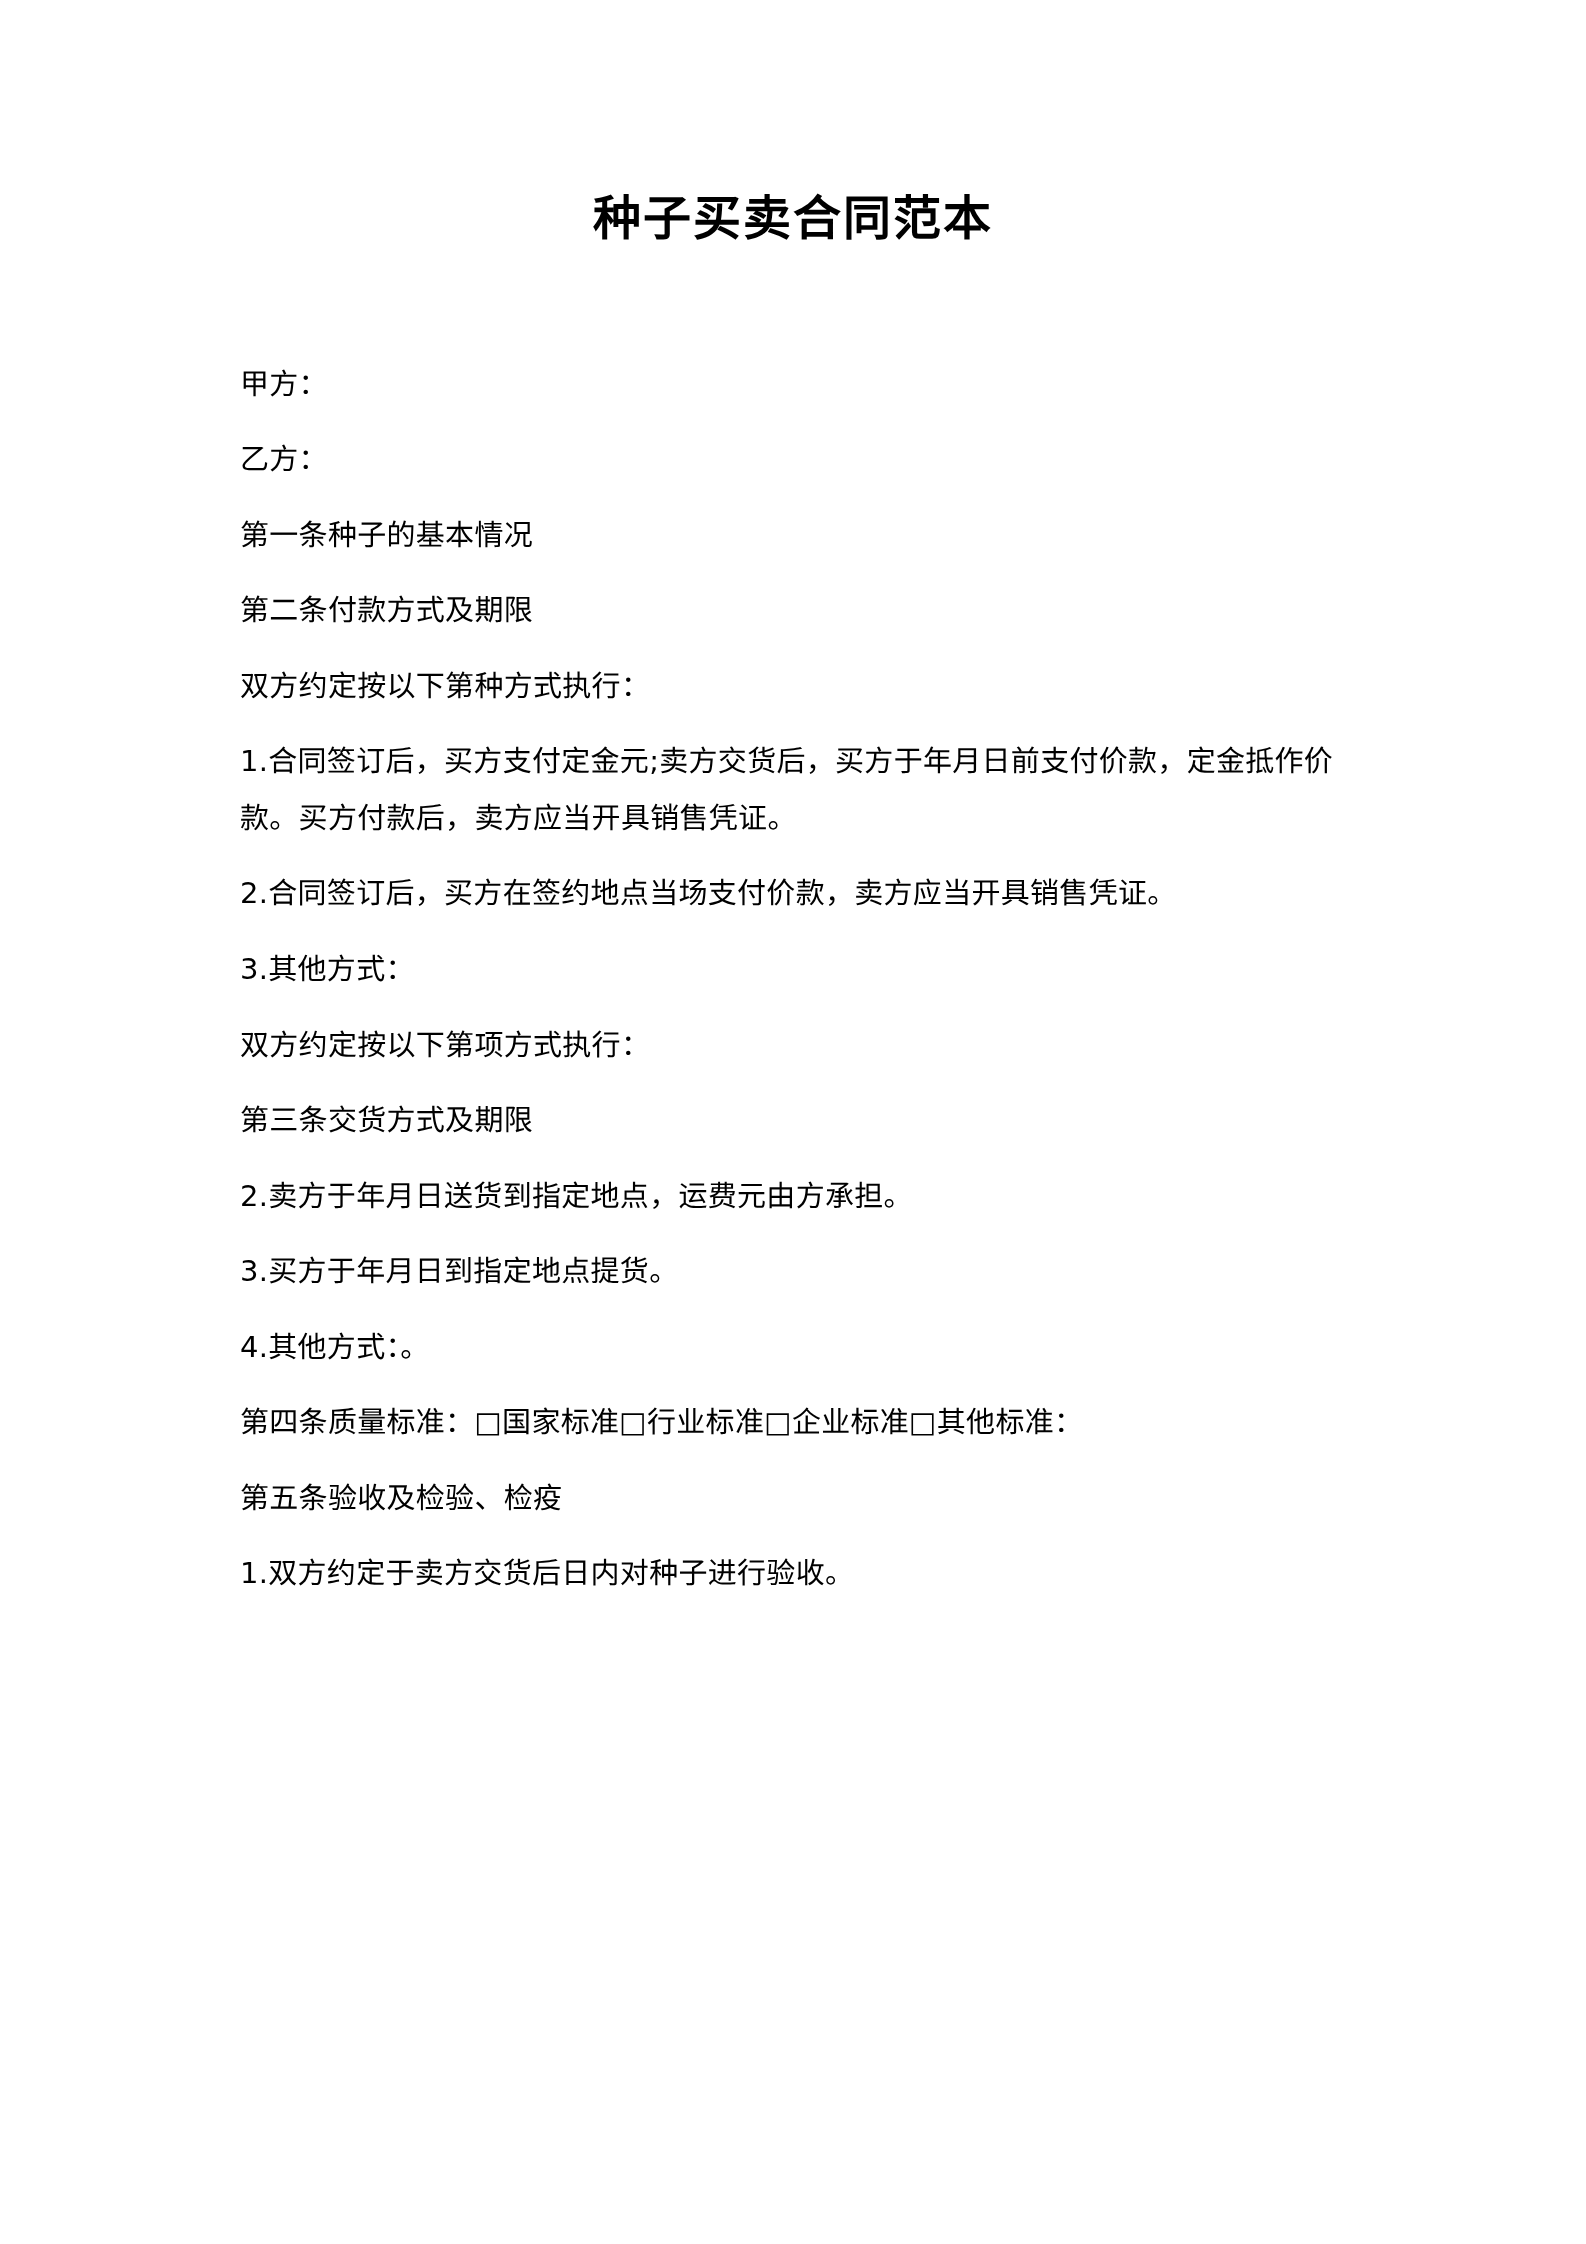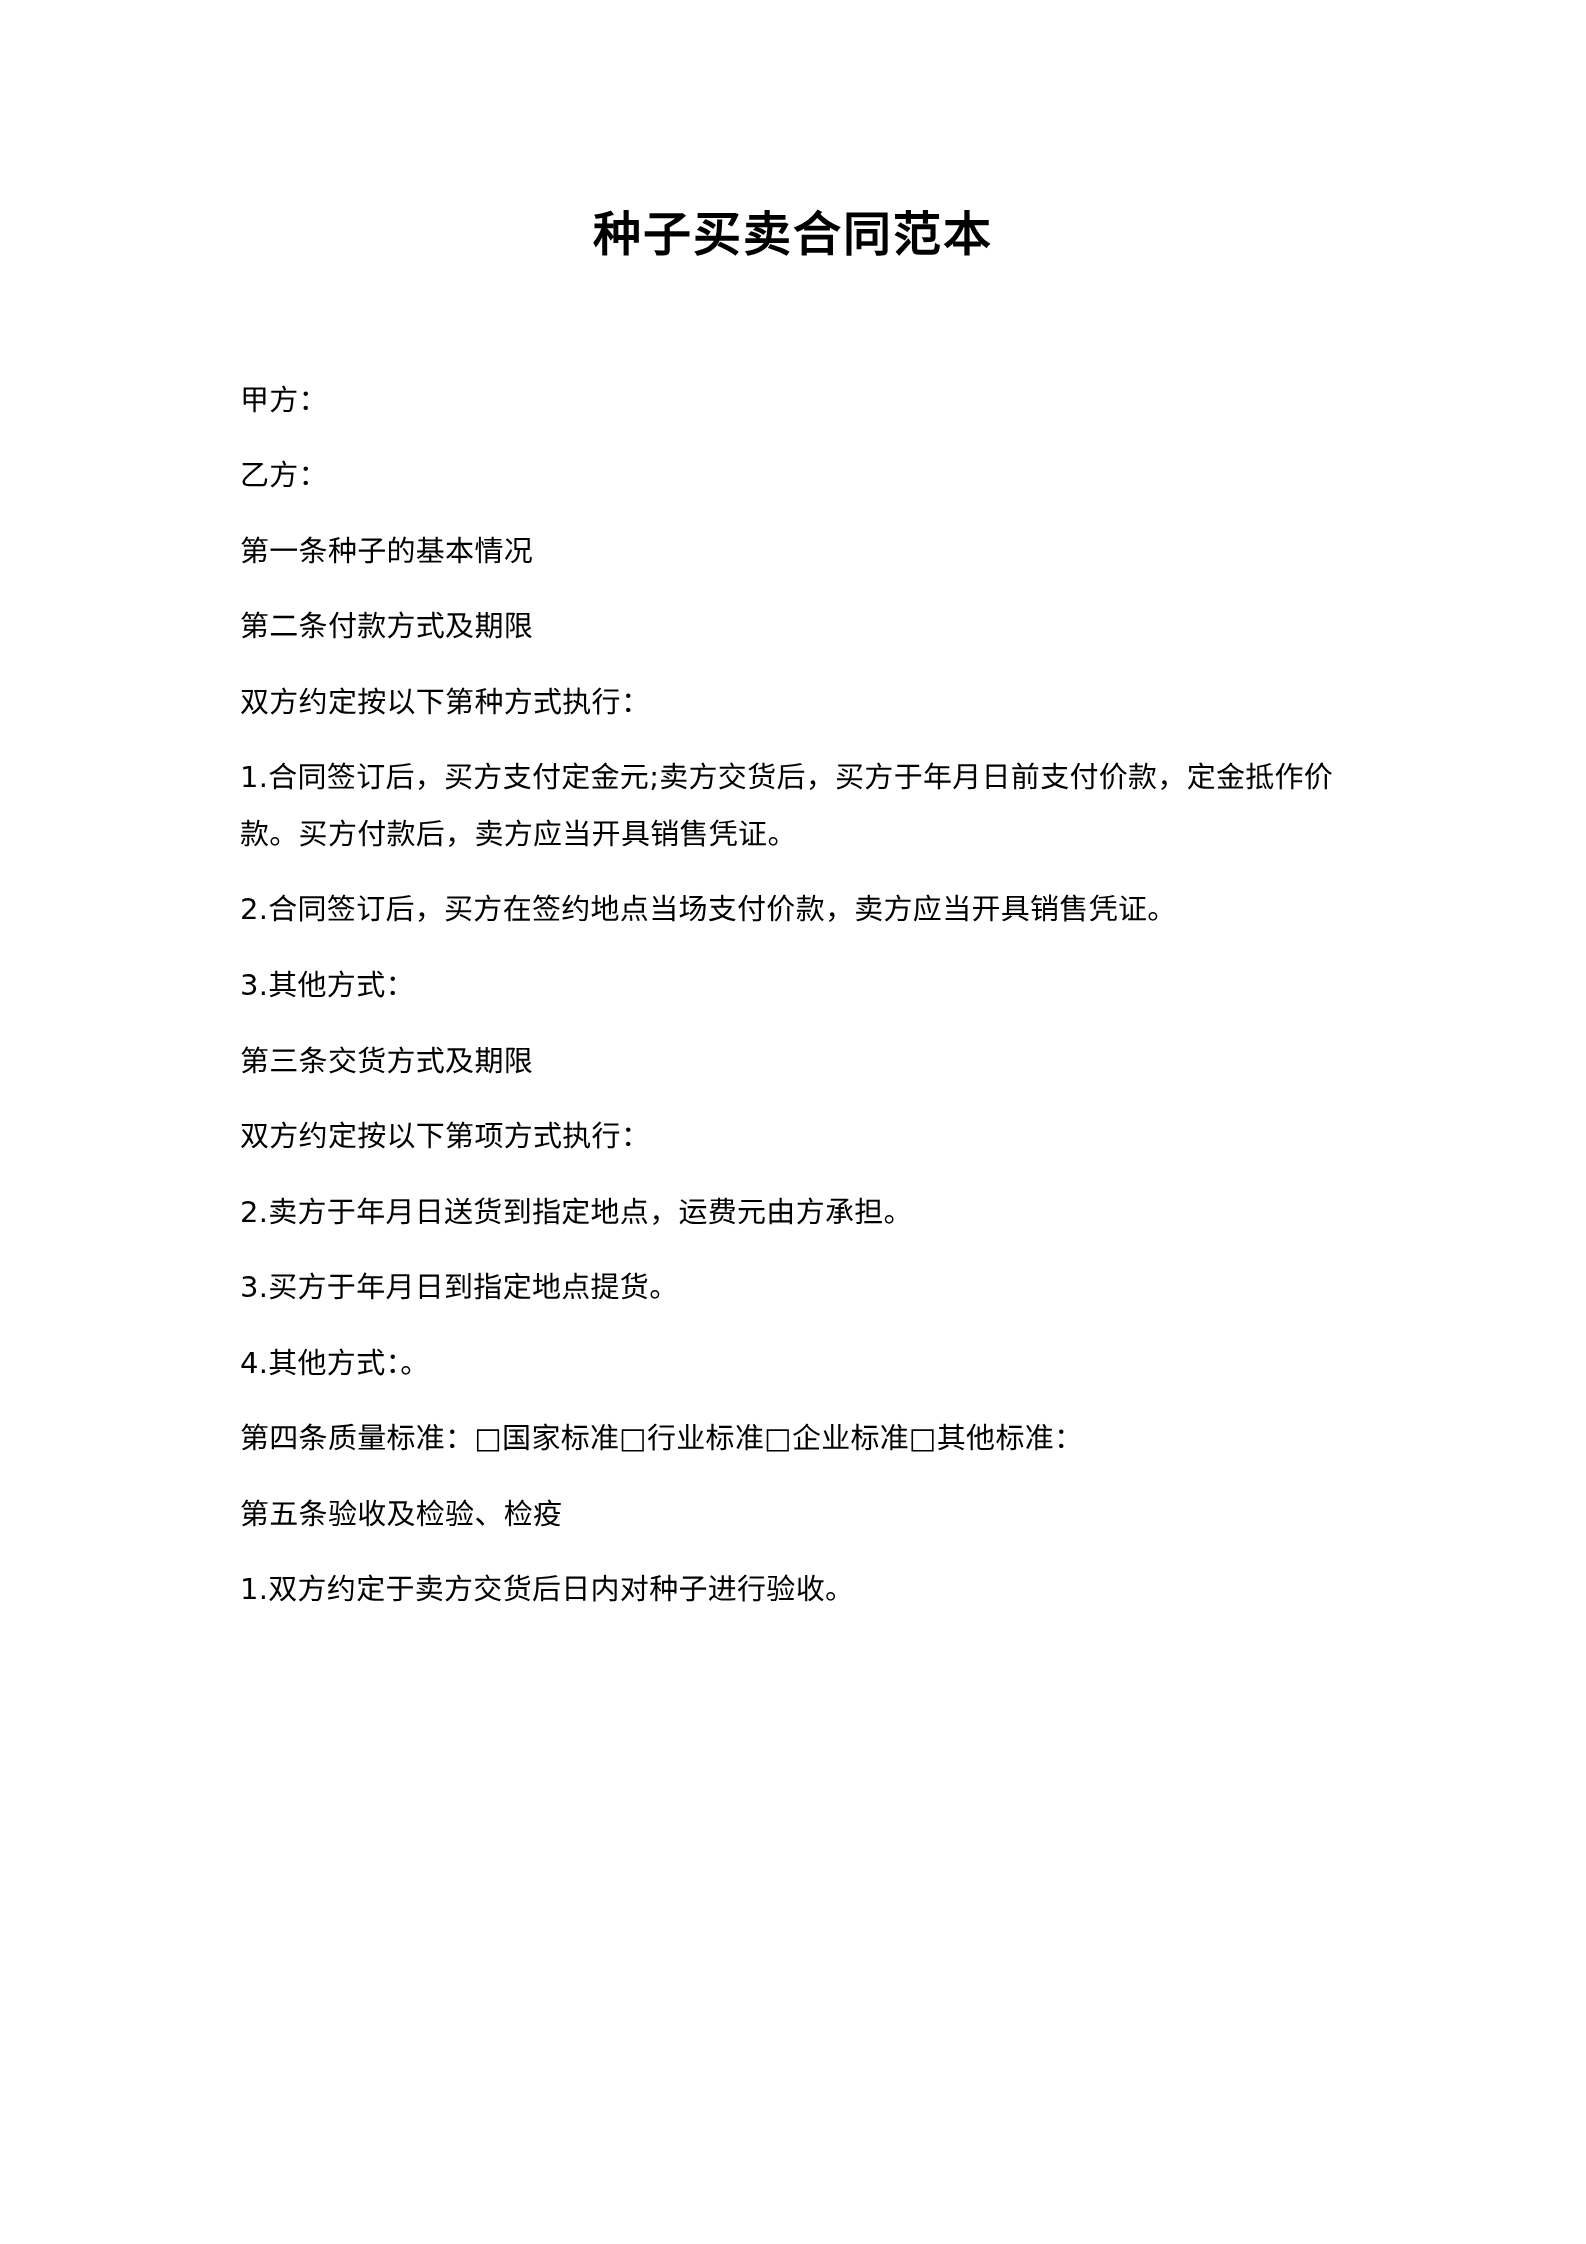--- a/index.html
+++ b/index.html
@@ -12,21 +12,20 @@
     font-family: "DejaVu Sans", "Liberation Sans", sans-serif;
     color: #000000;
   }
   .page {
     position: relative;
     width: 1586px;
     height: 2212px;
     background: #ffffff;
     box-sizing: border-box;
     overflow: hidden;
-    margin-top: 16px;
   }
   .doc-title {
     font-size: 48px;
     font-weight: bold;
     text-align: center;
     letter-spacing: 2px;
     margin: 0;
     padding-top: 190px;
     line-height: 1.2;
   }
@@ -57,22 +56,22 @@
 
   <div class="body-block">
     <p class="para">甲方：</p>
     <p class="para">乙方：</p>
     <p class="para">第一条种子的基本情况</p>
     <p class="para">第二条付款方式及期限</p>
     <p class="para">双方约定按以下第种方式执行：</p>
     <p class="para wrap">1.合同签订后，买方支付定金元;卖方交货后，买方于年月日前支付价款，定金抵作价款。买方付款后，卖方应当开具销售凭证。</p>
     <p class="para wrap">2.合同签订后，买方在签约地点当场支付价款，卖方应当开具销售凭证。</p>
     <p class="para">3.其他方式：</p>
+    <p class="para">双方约定按以下第项方式执行：</p>
     <p class="para">第三条交货方式及期限</p>
-    <p class="para">双方约定按以下第项方式执行：</p>
     <p class="para">2.卖方于年月日送货到指定地点，运费元由方承担。</p>
     <p class="para">3.买方于年月日到指定地点提货。</p>
     <p class="para">4.其他方式：。</p>
     <p class="para">第四条质量标准：□国家标准□行业标准□企业标准□其他标准：</p>
     <p class="para">第五条验收及检验、检疫</p>
     <p class="para">1.双方约定于卖方交货后日内对种子进行验收。</p>
   </div>
 
 </div>
 

